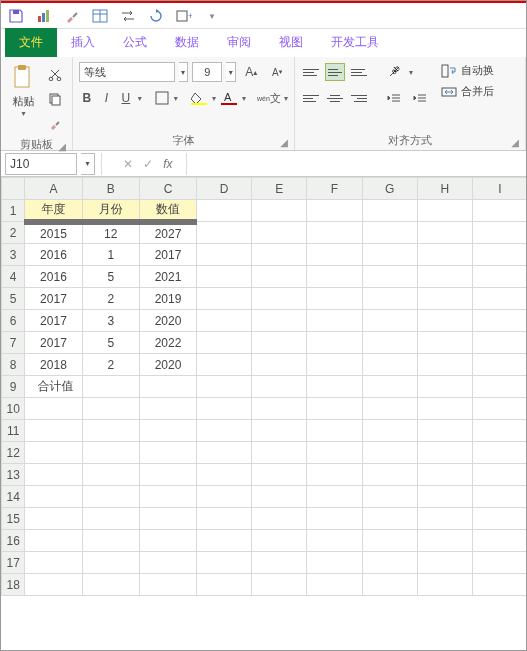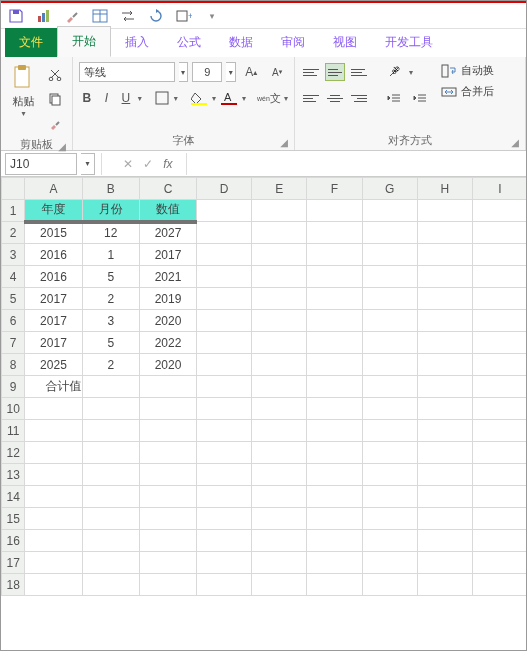--- a/index.html
+++ b/index.html
@@ -41,22 +41,22 @@
   .fedit { flex: 1; height: 22px; border-left: 1px solid #ddd; margin-left: 4px; }
 
   
   .grid { position: relative; }
   table.sheet { border-collapse: collapse; table-layout: fixed; width: 527px; }
   table.sheet th, table.sheet td { border: 1px solid #d9d9d9; height: 22px; font-size: 12px; }
   table.sheet .corner { width: 22px; background: #eef1ee; }
   table.sheet th.colh { background: #eef1ee; font-weight: normal; text-align: center; color: #555; }
   table.sheet th.rowh { width: 22px; background: #eef1ee; font-weight: normal; text-align: center; color: #555; }
   table.sheet td { text-align: center; }
-  table.sheet tr.header-row td { background: #5eead4; border-bottom: 4px solid #737373; font-weight: normal; }
-  table.sheet td.left { text-align: right; padding-left: 4px; }
+  table.sheet tr.header-row td { background: #fef9c3; border-bottom: 6px solid #737373; font-weight: normal; }
+  table.sheet td.left { text-align: center; padding-left: 4px; }
 
   
   .cA, .cB, .cC { width: 54px; }
   .cD, .cE, .cF, .cG, .cH, .cI { width: 52px; }
 </style>
 </head>
 <body>
 
 <div class="qat">
   <div class="qicon">
@@ -100,21 +100,20 @@
       <svg width="16" height="14">
         <rect x="1" y="2" width="10" height="10" fill="none" stroke="#555"></rect>
         <text x="12" y="10" font-size="9" fill="#4f81bd">+</text>
       </svg>
     </div>
   <div class="qicon" style="font-size:9px;color:#888">▾</div>
 </div>
 
 <div class="tabs">
   <div class="tab file">文件</div>
-  <div class="tab active">开始</div>
   <div class="tab">插入</div>
   <div class="tab">公式</div>
   <div class="tab">数据</div>
   <div class="tab">审阅</div>
   <div class="tab">视图</div>
   <div class="tab">开发工具</div>
 </div>
 
 <div class="ribbon">
 
@@ -387,21 +386,21 @@
           <td>2022</td>
           <td></td>
           <td></td>
           <td></td>
           <td></td>
           <td></td>
           <td></td>
         </tr>
         <tr>
           <th class="rowh">8</th>
-          <td>2025</td>
+          <td>2018</td>
           <td>2</td>
           <td>2020</td>
           <td></td>
           <td></td>
           <td></td>
           <td></td>
           <td></td>
           <td></td>
         </tr>
       </tbody>

